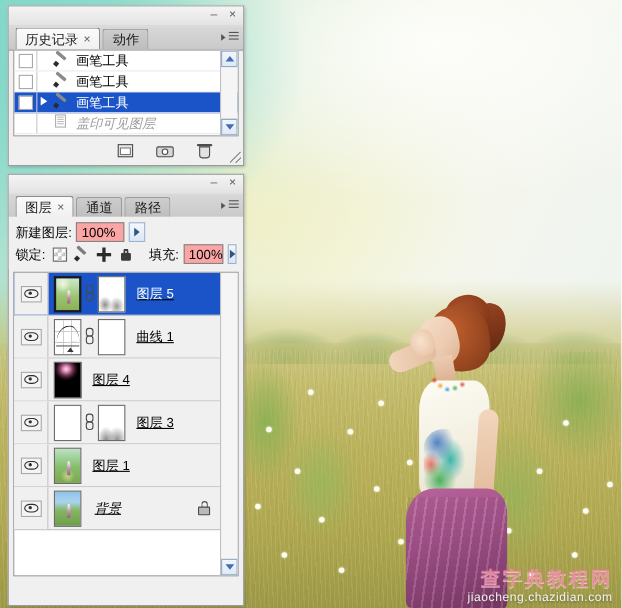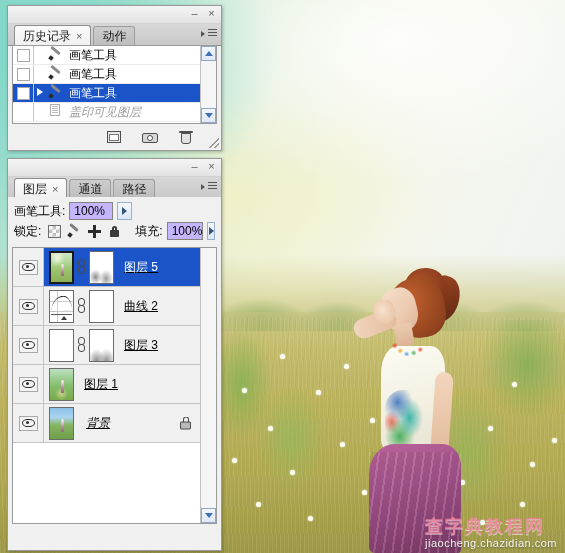--- a/index.html
+++ b/index.html
@@ -406,21 +406,21 @@
     background: linear-gradient(to bottom, #f4f8fd 0%, #dbe7f7 100%);
     border: 1px solid #9ab2d0; box-sizing: border-box;
     display: flex; align-items: center; justify-content: center;
   }
   .combo-arrow b {
     width: 0; height: 0; border-left: 4px solid transparent;
     border-right: 4px solid transparent; border-top: 4px solid #33567f;
   }
   .opt-label { font-size: 12px; color: #000; white-space: nowrap; }
   .num-field {
-    width: 44px; height: 18px; background: #c4b5fd; border: 1px solid #848484;
+    width: 44px; height: 18px; background: #fca5a5; border: 1px solid #848484;
     font-size: 12px; line-height: 16px; padding-left: 4px; box-sizing: border-box;
     color: #000;
   }
   .spin-arrow {
     width: 15px; height: 18px;
     background: linear-gradient(to bottom, #f4f8fd 0%, #dbe7f7 100%);
     border: 1px solid #9ab2d0; box-sizing: border-box;
     display: flex; align-items: center; justify-content: center; cursor: pointer;
   }
   .spin-arrow b {
@@ -678,21 +678,21 @@
     border: 1.4px solid #4a4a4a; border-radius: 0 0 3px 3px; box-sizing: border-box;
   }
   .lt-del::after {
     content: ""; position: absolute; left: 1px; top: 2px;
     width: 15px; height: 2px; background: #4a4a4a; border-radius: 1px;
   }
 
   
   .watermark {
     position: absolute; right: 8px; bottom: 4px;
-    text-align: left;
+    text-align: right;
     pointer-events: none;
   }
   .wm-cn {
     font-size: 18px; font-weight: bold; letter-spacing: 2px;
     color: rgba(236,120,150,0.72);
     text-shadow: 0 1px 0 rgba(255,255,255,.55);
     font-family: "DejaVu Sans", sans-serif;
   }
   .wm-url {
     font-size: 11px; letter-spacing: .5px;
@@ -850,21 +850,21 @@
       <div class="tab">
         <span>路径</span>
       </div>
       <div class="panel-menu-btn">
           <i></i>
         </div>
     </div>
 
     <div class="lay-opts">
       <div class="opt-row">
-        <span class="opt-label">画笔工具:</span>
+        <span class="opt-label">新建图层:</span>
         <span class="num-field">100%</span>
         <span class="spin-arrow">
             <b></b>
           </span>
       </div>
       <div class="opt-row">
         <span class="opt-label">锁定:</span>
         <span class="lock-icons">
           <span class="lock-ic lk-trans"></span>
           <span class="lock-ic lk-brush"></span>
@@ -906,60 +906,71 @@
           </div>
           <div class="thumbs">
             <div class="thumb th-curves">
               <i></i>
                 <b></b>
                 <u></u>
             </div>
             <div class="link-ic"></div>
             <div class="thumb th-white"></div>
           </div>
-          <div class="lay-name">曲线 2</div>
+          <div class="lay-name">曲线 1</div>
         </div>
-
 
         <div class="lay-row">
           <div class="eye-cell">
             <div class="eye">
                 <b></b>
               </div>
           </div>
           <div class="thumbs">
-            <div class="thumb th-white"></div>
-            <div class="link-ic"></div>
-            <div class="thumb th-mask-bottom"></div>
-          </div>
-          <div class="lay-name">图层 3</div>
+            <div class="thumb th-black-glow"></div>
+          </div>
+          <div class="lay-name">图层 4</div>
         </div>
-
 
         <div class="lay-row">
           <div class="eye-cell">
             <div class="eye">
                 <b></b>
               </div>
           </div>
           <div class="thumbs">
-            <div class="thumb th-photo-green">
-              <div class="th-fig"></div>
-            </div>
-          </div>
-          <div class="lay-name">图层 1</div>
+            <div class="thumb th-white"></div>
+            <div class="link-ic"></div>
+            <div class="thumb th-mask-bottom"></div>
+          </div>
+          <div class="lay-name">图层 3</div>
         </div>
+
 
         <div class="lay-row">
           <div class="eye-cell">
             <div class="eye">
                 <b></b>
               </div>
           </div>
           <div class="thumbs">
+            <div class="thumb th-photo-green">
+              <div class="th-fig"></div>
+            </div>
+          </div>
+          <div class="lay-name">图层 1</div>
+        </div>
+
+        <div class="lay-row">
+          <div class="eye-cell">
+            <div class="eye">
+                <b></b>
+              </div>
+          </div>
+          <div class="thumbs">
             <div class="thumb th-photo-blue">
               <div class="th-fig"></div>
             </div>
           </div>
           <div class="lay-name bg-italic">背景</div>
           <div class="lock-badge"></div>
         </div>
 
       </div>
 

